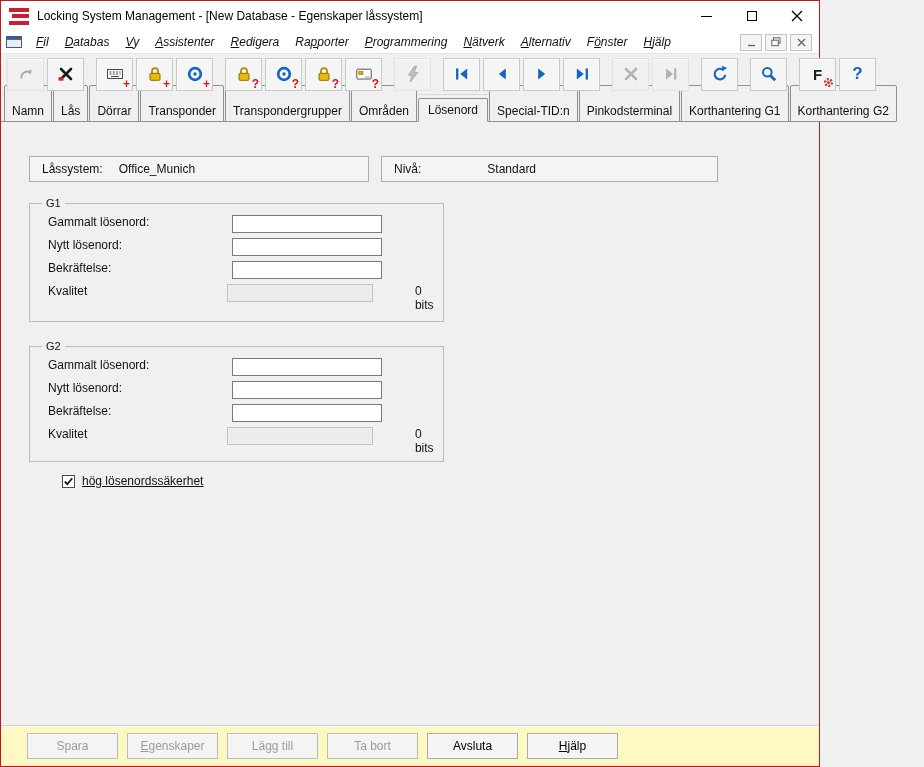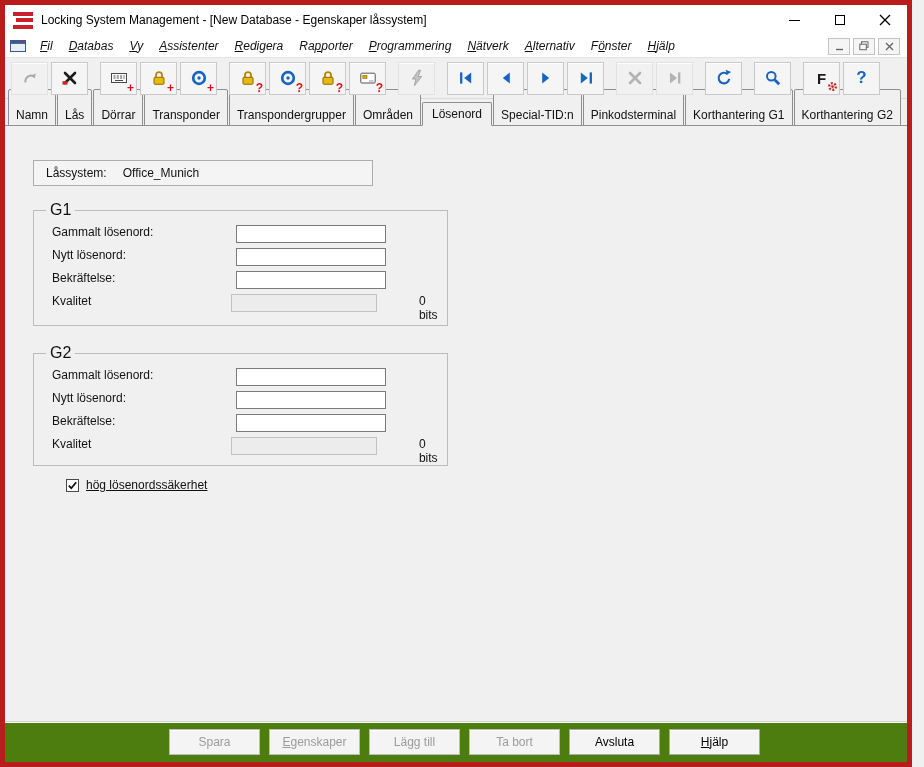--- a/index.html
+++ b/index.html
@@ -1,18 +1,18 @@
 <!DOCTYPE html>
 <html><head>
 <meta charset="utf-8">
 <style>
   * { box-sizing: border-box; }
   html,body { margin:0; padding:0; width:924px; height:767px; overflow:hidden;
               font-family:"Liberation Sans", sans-serif; font-size:12px; color:#111; background:#f0f0f0; }
-  .window { width:912px; height:767px; border:5px solid #b91c1c; display:flex; flex-direction:column; background:#4d7c0f; }
+  .window { width:820px; height:767px; border:1px solid #b91c1c; display:flex; flex-direction:column; background:#fef9c3; }
 
   
   .titlebar { height:30px; background:#ffffff; display:flex; align-items:center; padding-left:8px; flex:0 0 auto; }
   .app-logo { width:20px; height:17px; display:flex; flex-direction:column; justify-content:space-between; margin-right:8px; }
   .app-logo i { display:block; height:4px; background:#cc1f2d; }
   .app-logo i:nth-child(2){ margin-left:3px; margin-right:0; }
   .title-text { font-size:12px; color:#000; }
   .win-controls { margin-left:auto; display:flex; height:30px; }
   .win-btn { width:45px; height:30px; display:flex; align-items:center; justify-content:center; }
   .min-shape { width:11px; height:1px; background:#000; display:block; }
@@ -50,34 +50,34 @@
   .content { flex:1 1 auto; position:relative; background:#f0f0f0; }
   .field-box { position:absolute; height:26px; border:1px solid #adadad; background:#f4f4f4; display:flex; align-items:center; padding-left:12px; }
   .lock-box { left:28px; top:34px; width:340px; }
   .level-box { left:380px; top:34px; width:337px; }
   .lock-box .fb-value { margin-left:16px; }
   .level-box .fb-value { margin-left:66px; }
 
   fieldset.group { position:absolute; left:28px; width:378px; margin:0; border:1px solid #bcbcbc; padding:6px 0 0 18px; background:#f0f0f0; }
   fieldset.g1 { top:75px; height:125px; }
   fieldset.g2 { top:218px; height:122px; }
-  fieldset.group legend { font-size:16px; padding:0 4px; margin-left:-6px; }
+  fieldset.group legend { font-size:11px; padding:0 4px; margin-left:-6px; }
   .row { display:flex; height:22px; margin-bottom:1px;gap:34px; }
   .rl { width:150px; }
   .ti { width:150px; height:18px; border:1px solid #7a7a7a; background:#fff; font-family:inherit; font-size:12px; padding:1px 3px; }
   .qi { width:150px; height:18px; border:1px solid #c3c3c3; background:#ececec; }
   .bits { margin-left:8px; }
 
   .chkrow { position:absolute; left:61px; top:352px; display:flex; align-items:flex-end; cursor:default;text-decoration:underline; }
   .chk { width:13px; height:13px; border:1px solid #4a4a4a; background:#fff; display:flex; align-items:center; justify-content:center; margin-right:7px; }
   .chk svg { display:none; }
   .chk.checked svg { display:block; }
 
   
-  .footer { height:41px; border-top:1px solid #d2d2d2; box-shadow:inset 0 1px 0 #fafafa; display:flex; align-items:center; padding-left:26px; flex:0 0 auto;justify-content:center; }
+  .footer { height:41px; border-top:1px solid #d2d2d2; box-shadow:inset 0 1px 0 #fafafa; display:flex; align-items:center; padding-left:26px; flex:0 0 auto; }
   .f-btn { width:91px; height:26px; margin-right:9px; border:1px solid #a9a9a9; background:#f4f4f4; box-shadow:inset 0 1px 0 #ffffff;
            font-family:inherit; font-size:12px; color:#000; }
   .f-btn.disabled { color:#9b9b9b; border-color:#bcbcbc; }
   .f-btn u { text-decoration:underline; }
 
   
   .statusbar { height:24px; background:#f0f0f0; border-top:1px solid #cfcfcf; display:flex; align-items:stretch; padding:2px; gap:2px; flex:0 0 auto; }
   .sb-cell { border:1px solid; border-color:#9d9d9d #fdfdfd #fdfdfd #9d9d9d; padding:2px 6px; white-space:nowrap; overflow:hidden; }
   .sb-ready { flex:1 1 auto; }
   .sb-right { display:flex; gap:2px; }
@@ -345,20 +345,24 @@
       <span class="tab">Korthantering G2</span>
     </div>
 
   <div class="content">
 
     <div class="field-box lock-box">
       <span class="fb-label">Låssystem:</span>
       <span class="fb-value">Office_Munich</span>
     </div>
 
+    <div class="field-box level-box">
+      <span class="fb-label">Nivå:</span>
+      <span class="fb-value">Standard</span>
+    </div>
 
     <fieldset class="group g1">
       <legend>G1</legend>
       <div class="row">
         <span class="rl">Gammalt lösenord:</span>
         <input class="ti" type="password" style="">
       </div>
       <div class="row">
         <span class="rl">Nytt lösenord:</span>
         <input class="ti" type="password" style="">

